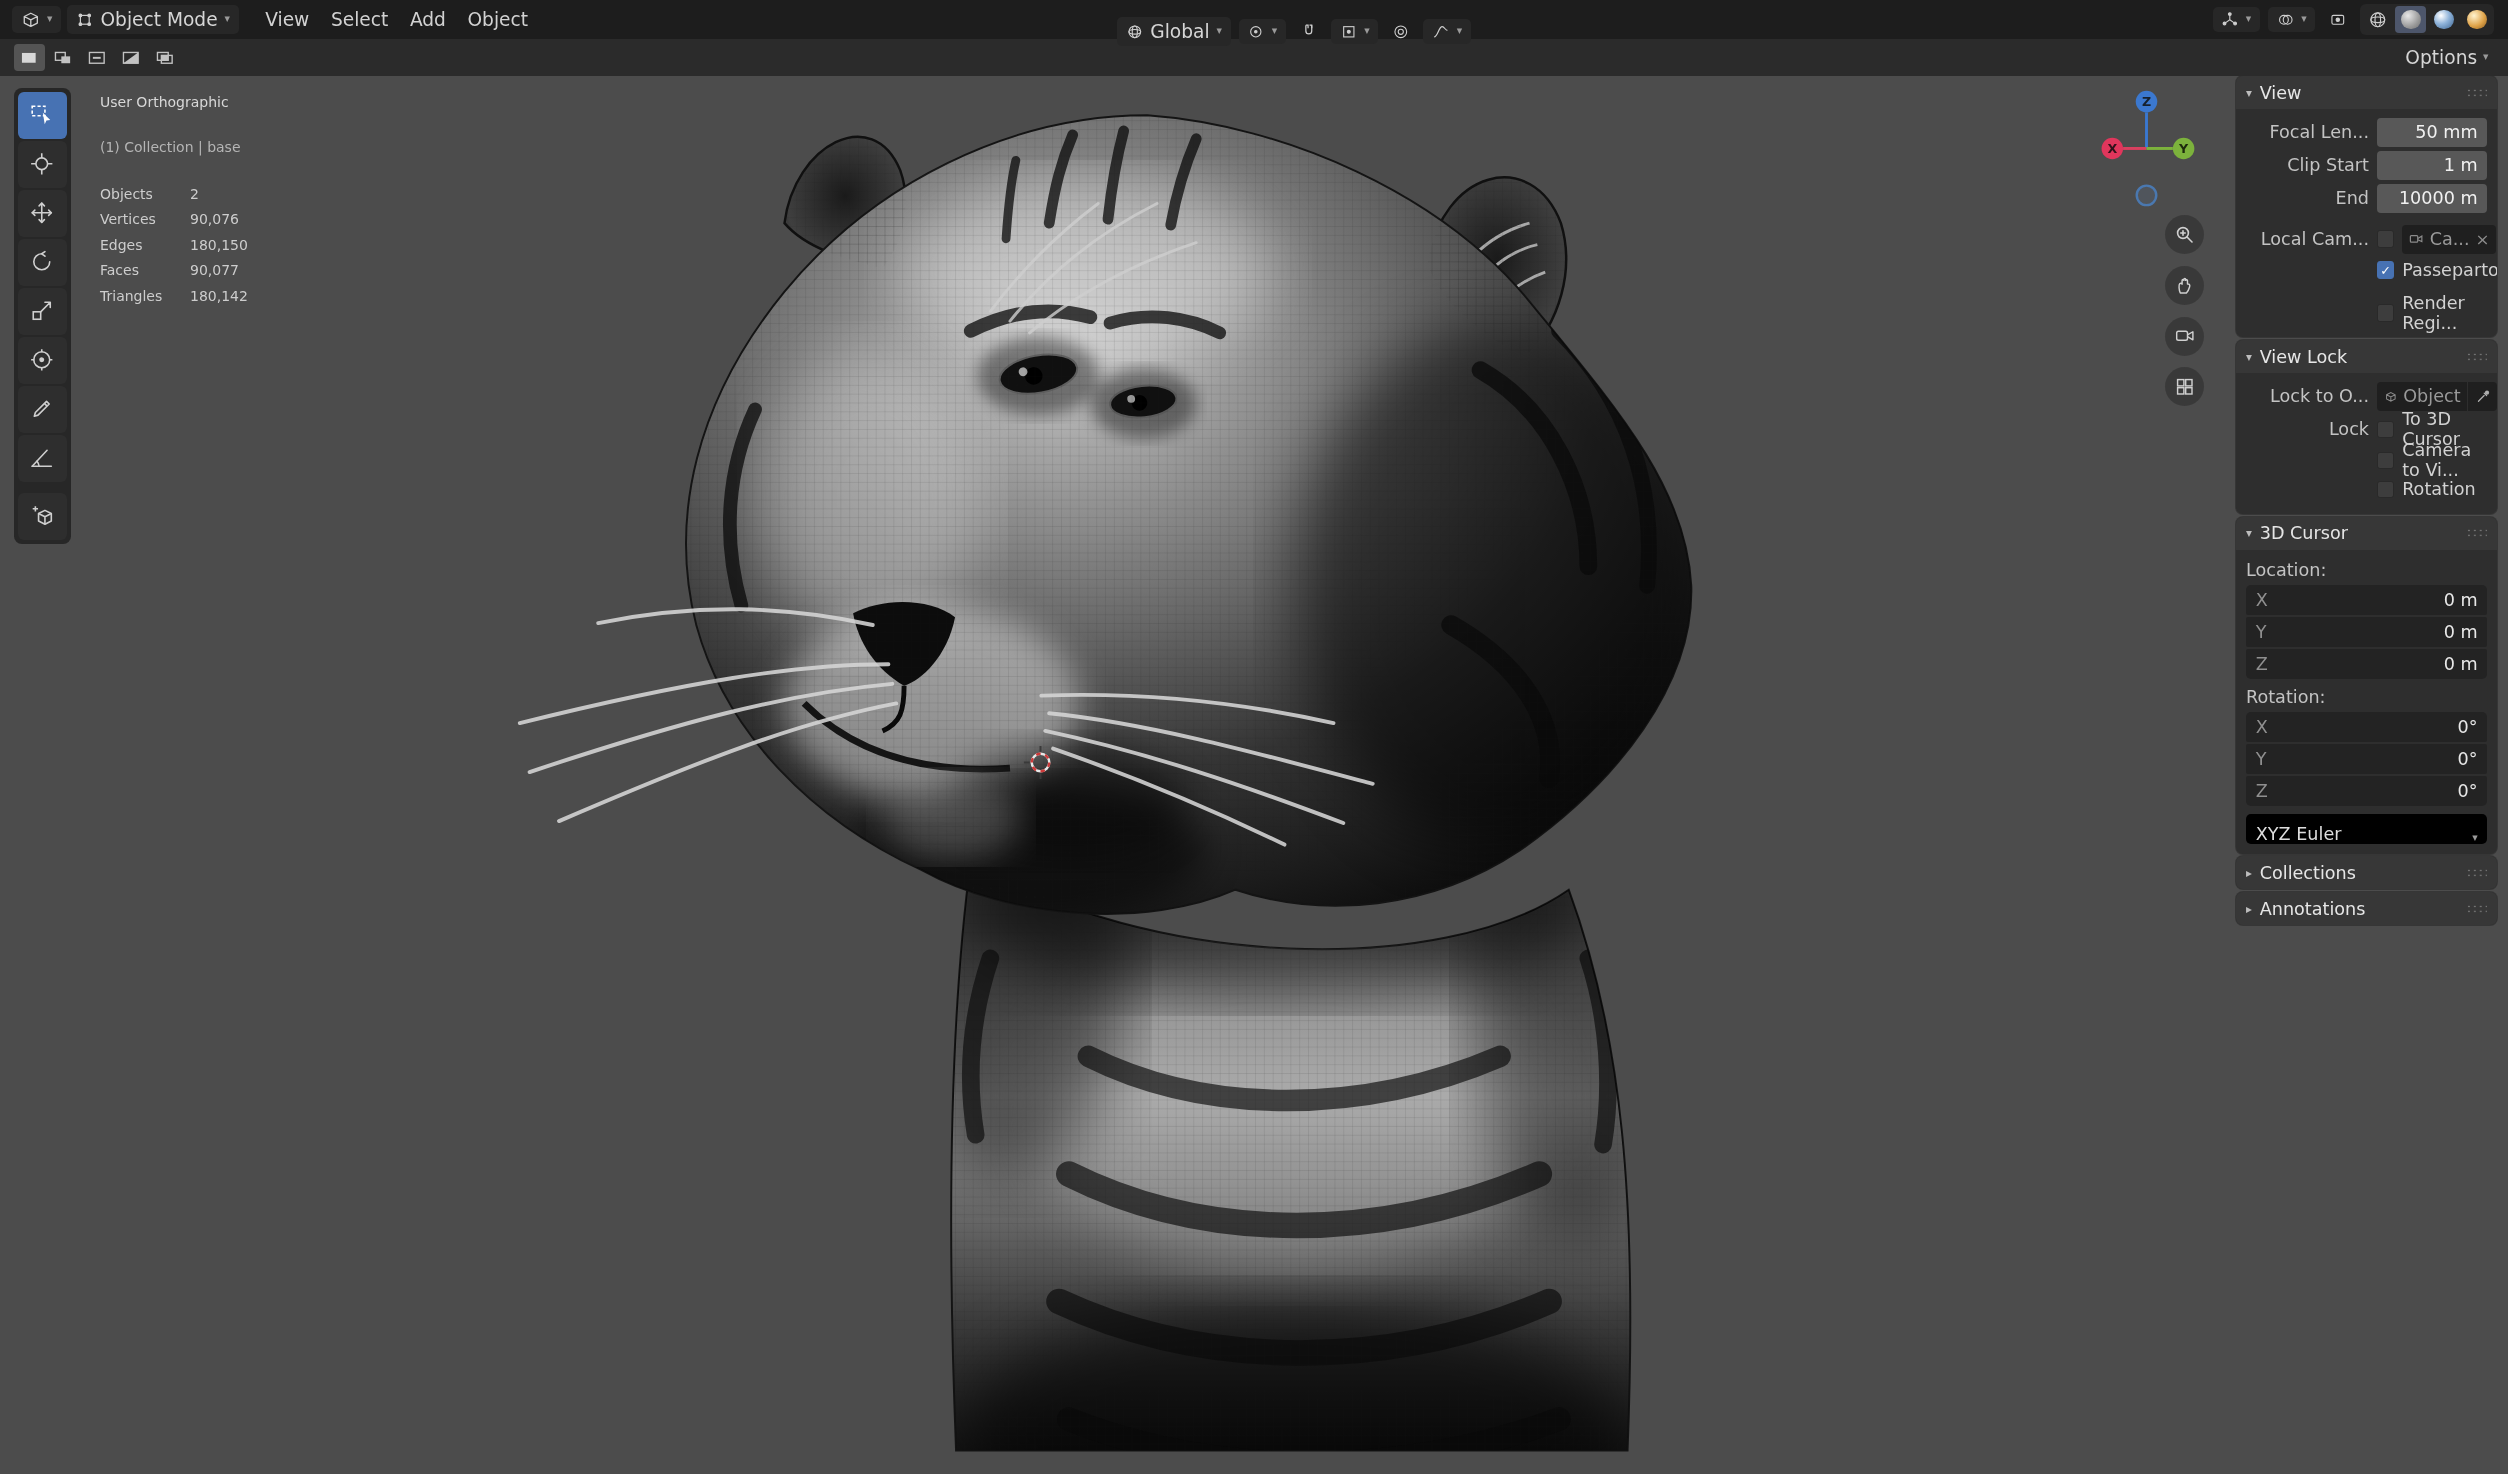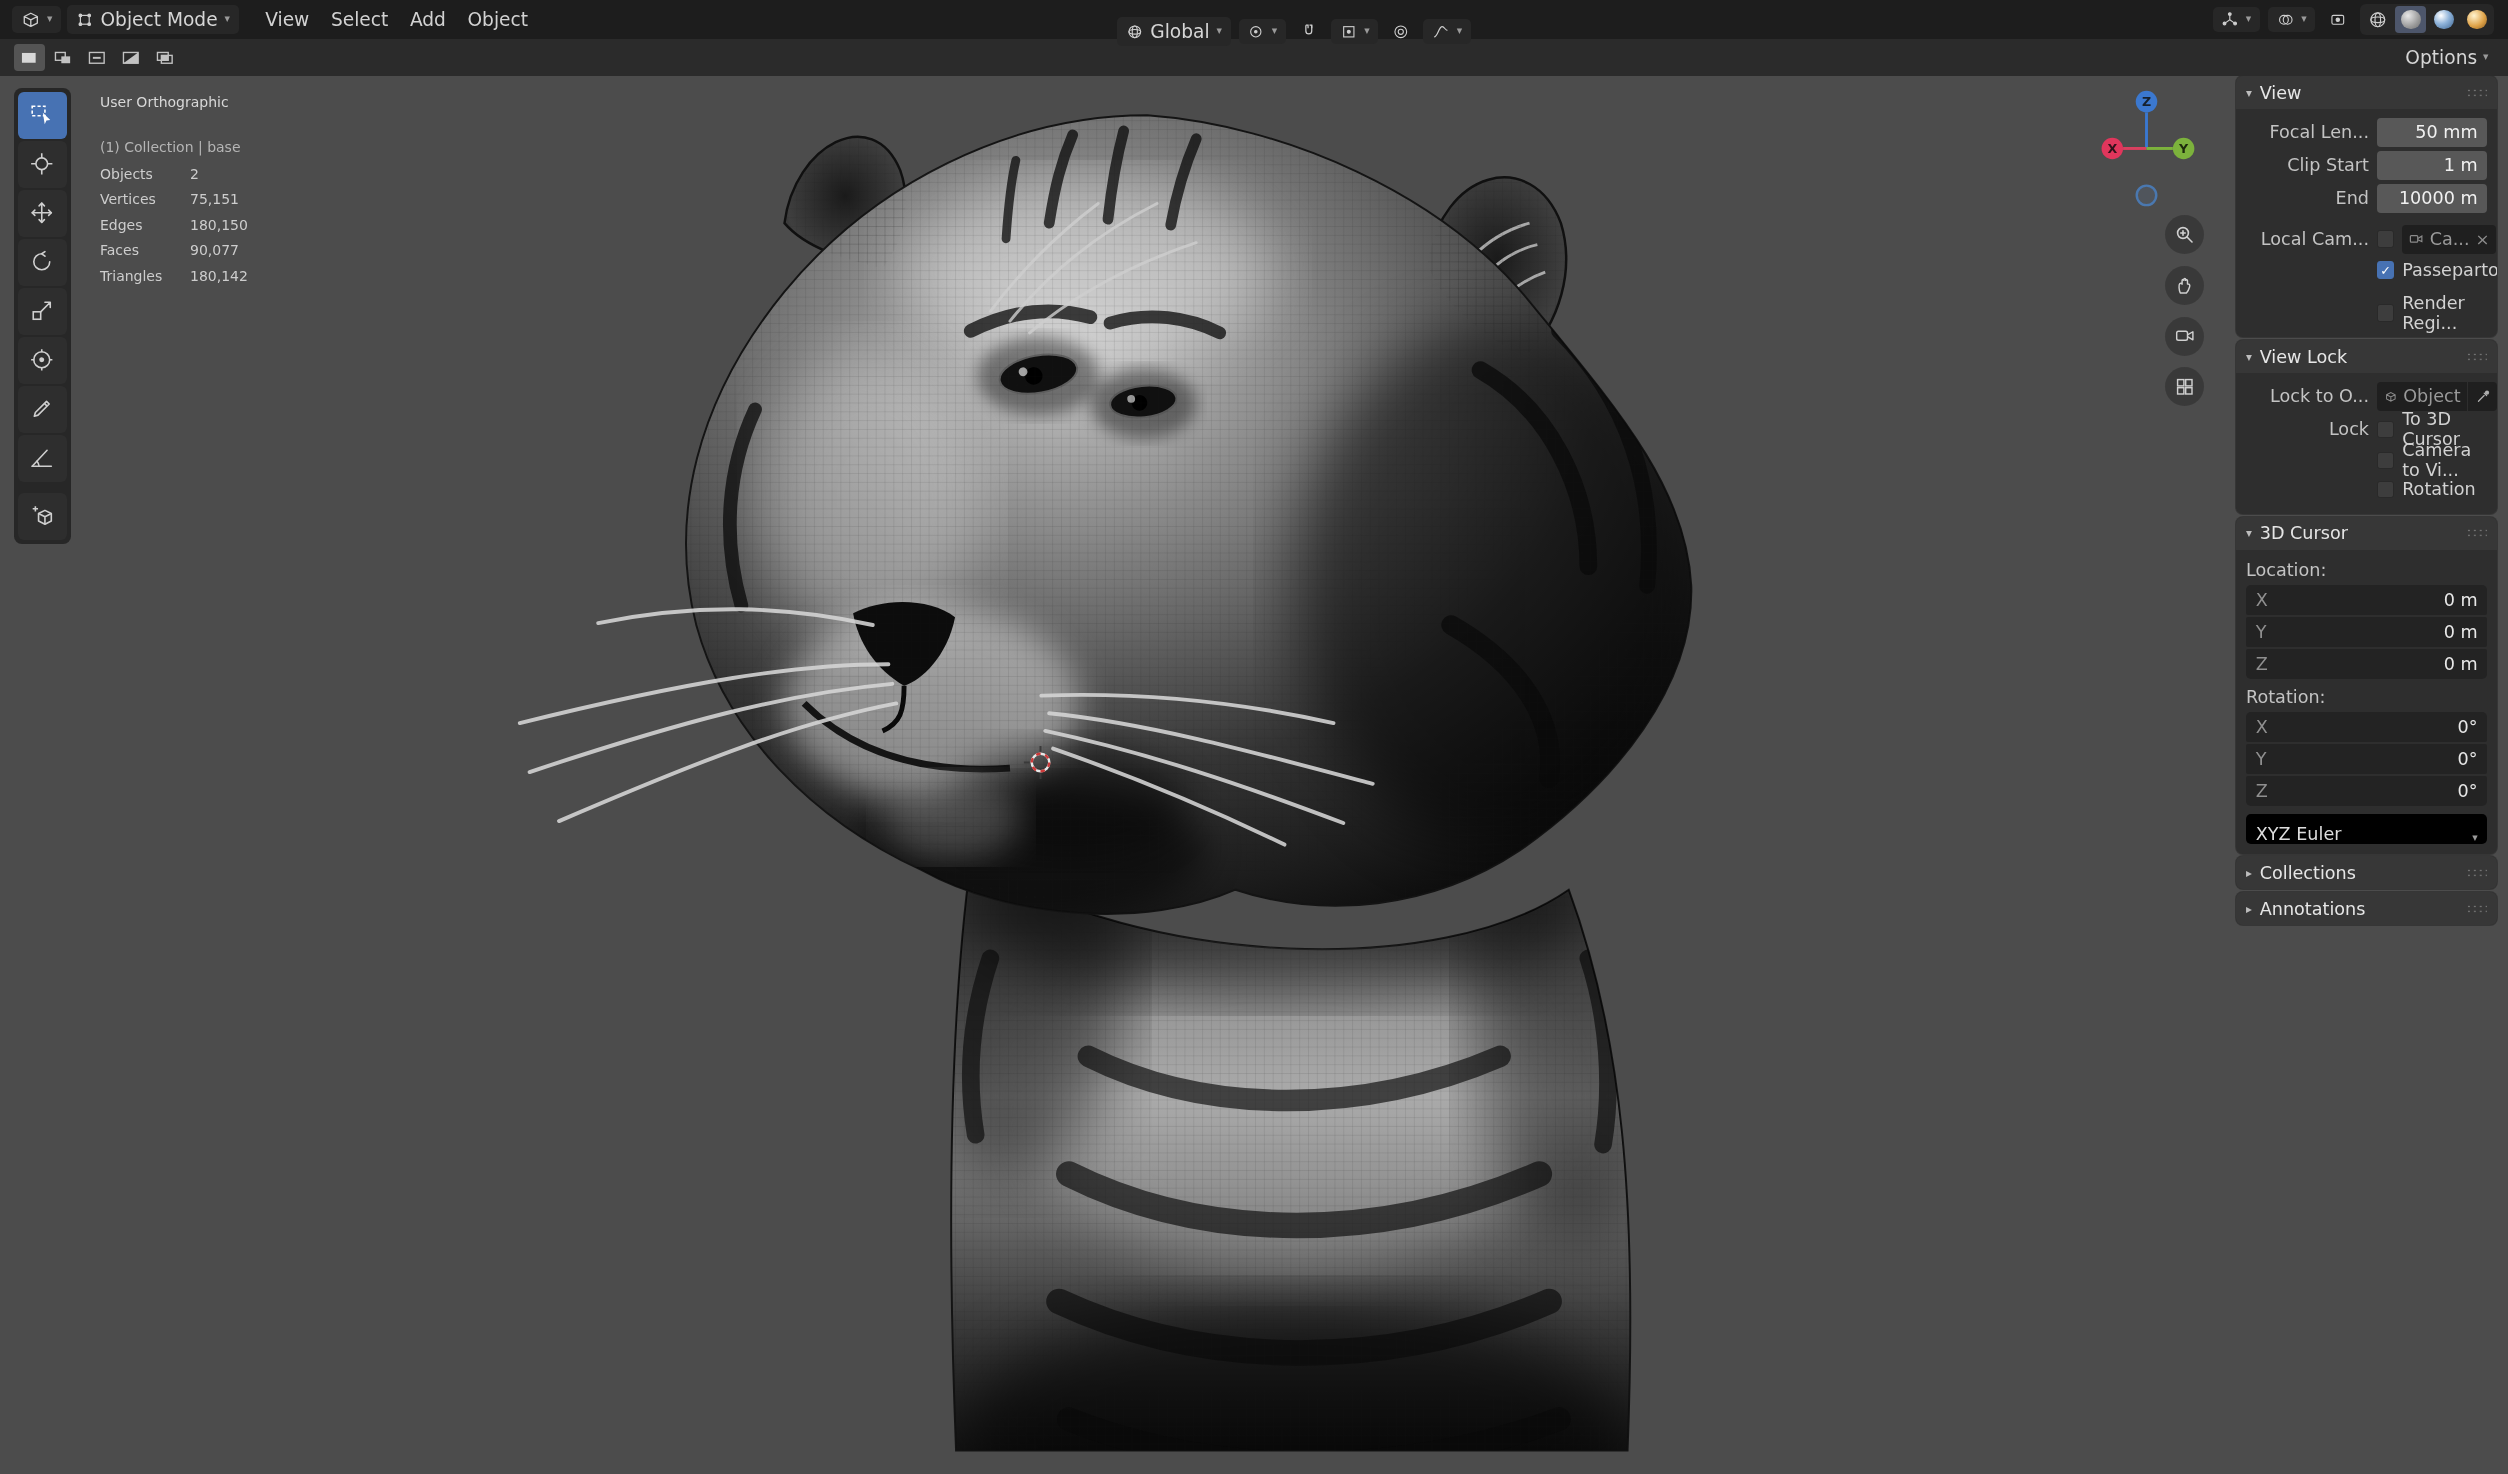--- a/index.html
+++ b/index.html
@@ -42,21 +42,21 @@
   
   .tool-column { position:absolute; left:13.7px; top:11.8px; width:57px; background:rgba(34,34,34,.88);
                  border-radius:7.8px; padding:3.9px; display:flex; flex-direction:column; gap:2px; z-index:20; }
   .tool-btn { height:47px; border-radius:5.9px; background:#2e2e2e; display:flex; align-items:center; justify-content:center; }
   .tool-btn.active { background:#4772b3; }
   .tool-gap { height:7.8px; }
 
   
   .view-info { position:absolute; left:100px; top:13.7px; color:#d8d8d8; font-size:14px; line-height:25.5px; z-index:15; }
   .view-context { color:#b5b5b5;margin-top:20px; }
-  .stats { margin-top:1px; }
+  .stats { margin-top:21px; }
   .stat-row { display:flex; }
   .stat-label { width:90px; color:#cdcdcd; }
   .stat-value { color:#cdcdcd; }
 
   
   .nav-gizmo { position:absolute; left:2083px; top:7.8px; z-index:20; }
   .view-btn-col { position:absolute; left:2165px; top:139px; display:flex; flex-direction:column; gap:11.8px; z-index:20; }
   .view-btn { width:39px; height:39px; border-radius:50%; background:rgba(36,36,36,.45);
               display:flex; align-items:center; justify-content:center; }
 
@@ -469,21 +469,21 @@
     <div class="view-info">
       <div>User Orthographic</div>
       <div class="view-context">(1) Collection | base</div>
       <div class="stats">
         <div class="stat-row">
             <span class="stat-label">Objects</span>
             <span class="stat-value">2</span>
           </div>
         <div class="stat-row">
             <span class="stat-label">Vertices</span>
-            <span class="stat-value">75,151</span>
+            <span class="stat-value">90,076</span>
           </div>
         <div class="stat-row">
             <span class="stat-label">Edges</span>
             <span class="stat-value">180,150</span>
           </div>
         <div class="stat-row">
             <span class="stat-label">Faces</span>
             <span class="stat-value">90,077</span>
           </div>
         <div class="stat-row">

